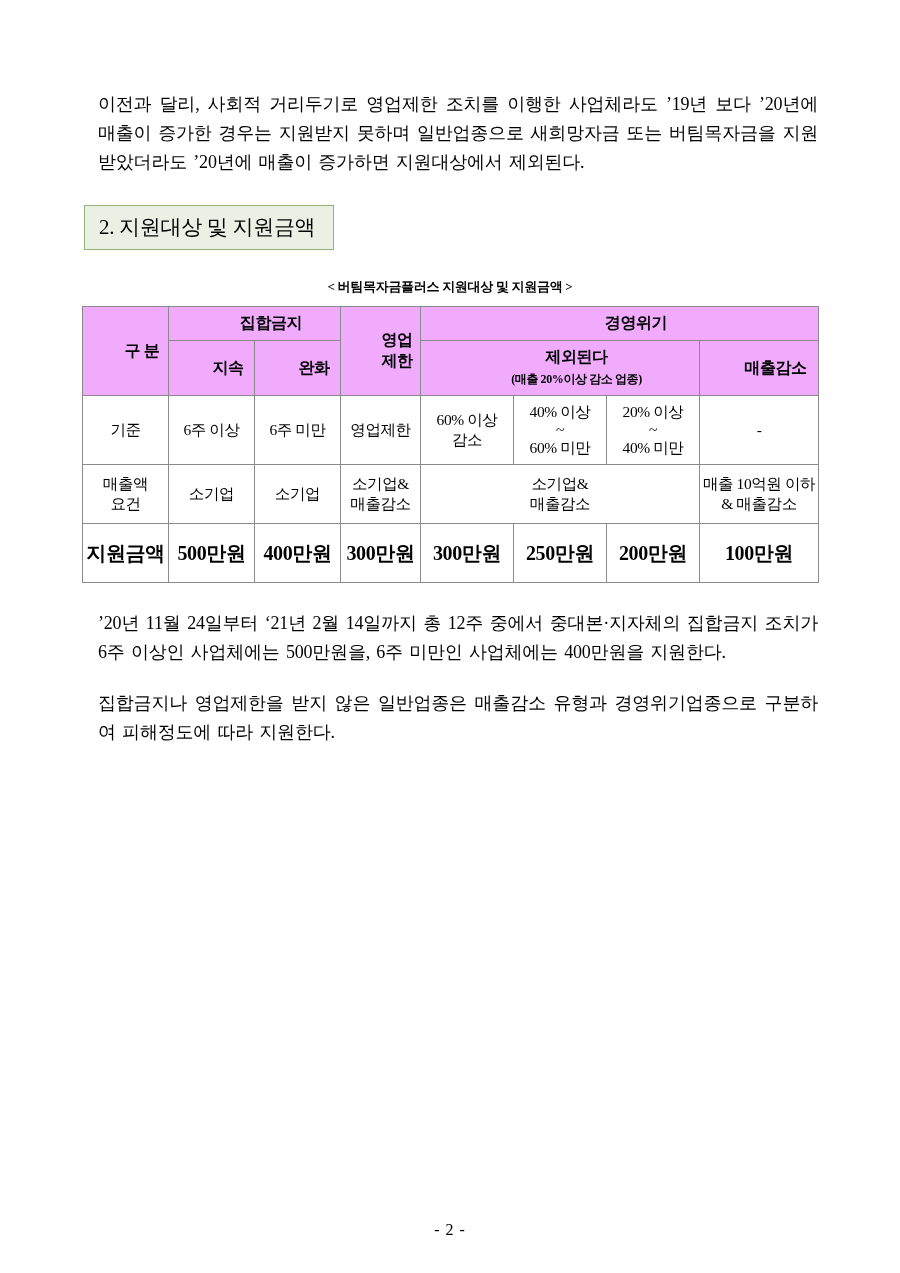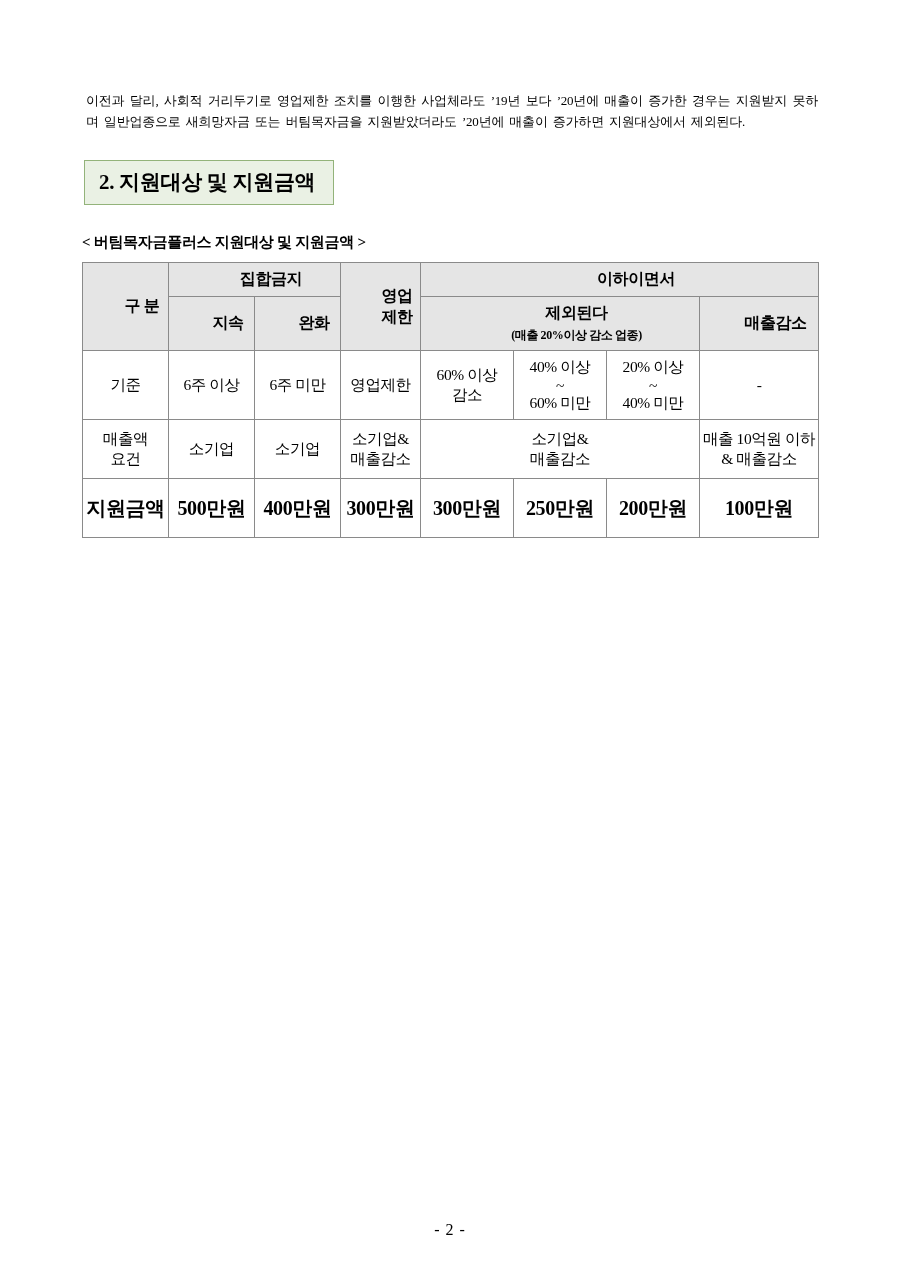--- a/index.html
+++ b/index.html
@@ -15,47 +15,47 @@
     position: relative;
   }
   .page {
     position: relative;
     width: 900px;
     height: 1273px;
     box-sizing: border-box;
     padding: 90px 82px 40px 82px;
   }
   p.para {
-    font-size: 13px;
+    font-size: 18px;
     line-height: 1.62;
-    margin: 0 0 22px 4px;
+    margin: 0 0 22px 16px;
     text-align: justify;
     letter-spacing: -0.2px;
     word-spacing: 2px;
   }
 
   
   .intro { margin-bottom: 34px; }
 
   
   .section-head {
     display: inline-block;
     background: #eaf1e4;
     border: 1px solid #93b37a;
     padding: 7px 18px 8px 14px;
     font-size: 21px;
-    font-weight: bold;
+    font-weight: normal;
     letter-spacing: -0.3px;
     margin: 6px 0 28px 2px;
   }
 
   
   .table-title {
-    text-align: left;
-    font-size: 15px;
+    text-align: center;
+    font-size: 13px;
     font-weight: bold;
     letter-spacing: -0.3px;
     margin: 0 0 10px 0;
   }
 
   
   table.support {
     border-collapse: collapse;
     width: 736px;
     margin: 0 auto 26px auto;
@@ -64,21 +64,21 @@
   table.support td, table.support th {
     border: 1px solid #8a8a8a;
     text-align: center;
     vertical-align: middle;
     font-size: 15.5px;
     letter-spacing: -0.4px;
     padding: 6px 2px;
     line-height: 1.3;
   }
   table.support thead td {
-    background: #e5e5e5;
+    background: #f0abfc;
     font-weight: bold;
     font-size: 16px;
     padding-left: 35px;
   }
   table.support tbody td {
     height: 46px;
   }
   td.rowhead { font-size: 15.5px; margin-left: 40px; }
   tr.amount td { font-weight: bold; font-size: 20px; }
   .small { font-size: 12px; }
@@ -115,21 +115,21 @@
       <col style="width:93px">
       <col style="width:93px">
       <col style="width:93px">
       <col style="width:119px">
     </colgroup>
     <thead>
       <tr>
         <td rowspan="2">구 분</td>
         <td colspan="2">집합금지</td>
         <td rowspan="2">영업제한</td>
-        <td colspan="4">이하이면서</td>
+        <td colspan="4">경영위기</td>
       </tr>
       <tr>
         <td>지속</td>
         <td>완화</td>
         <td colspan="3">
           <span>제외된다</span><br>
           <span class="small">(매출 20%이상 감소 업종)</span>
         </td>
         <td>매출감소</td>
       </tr>
@@ -159,15 +159,17 @@
         <td>400만원</td>
         <td>300만원</td>
         <td>300만원</td>
         <td>250만원</td>
         <td>200만원</td>
         <td>100만원</td>
       </tr>
     </tbody>
   </table>
 
+  <p class="para">’20년 11월 24일부터 ‘21년 2월 14일까지 총 12주 중에서 중대본·지자체의 집합금지 조치가 6주 이상인 사업체에는 500만원을, 6주 미만인 사업체에는 400만원을 지원한다.</p>
+  <p class="para">집합금지나 영업제한을 받지 않은 일반업종은 매출감소 유형과 경영위기업종으로 구분하여 피해정도에 따라 지원한다.</p>
 
   <div class="page-number">- 2 -</div>
 </div>
 
 </body></html>

